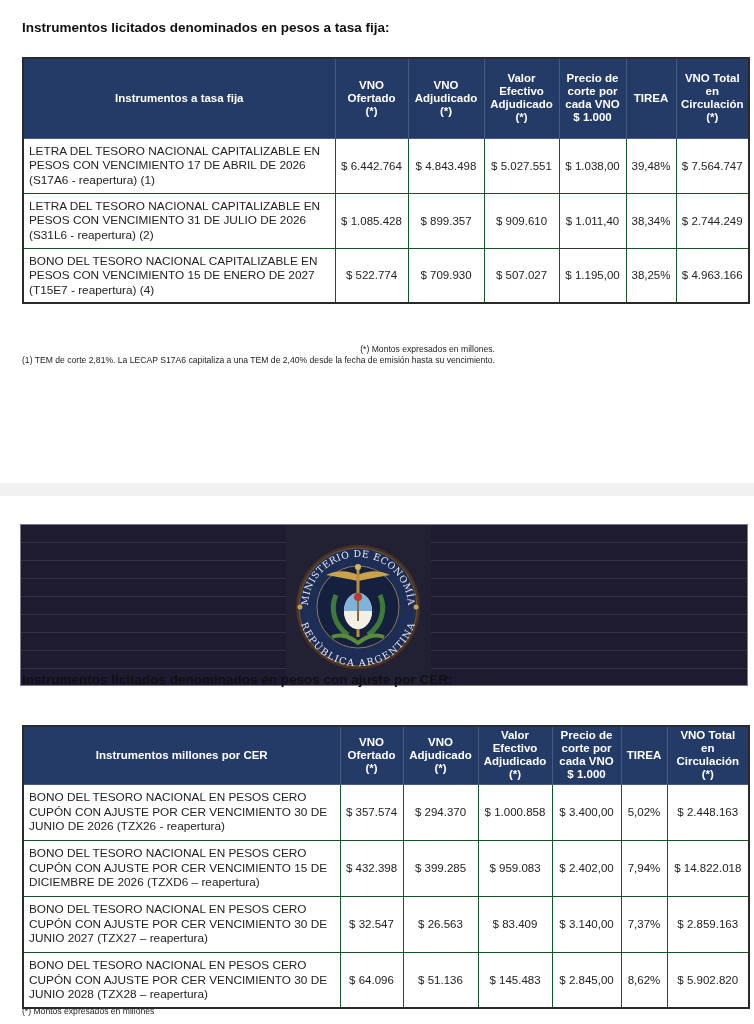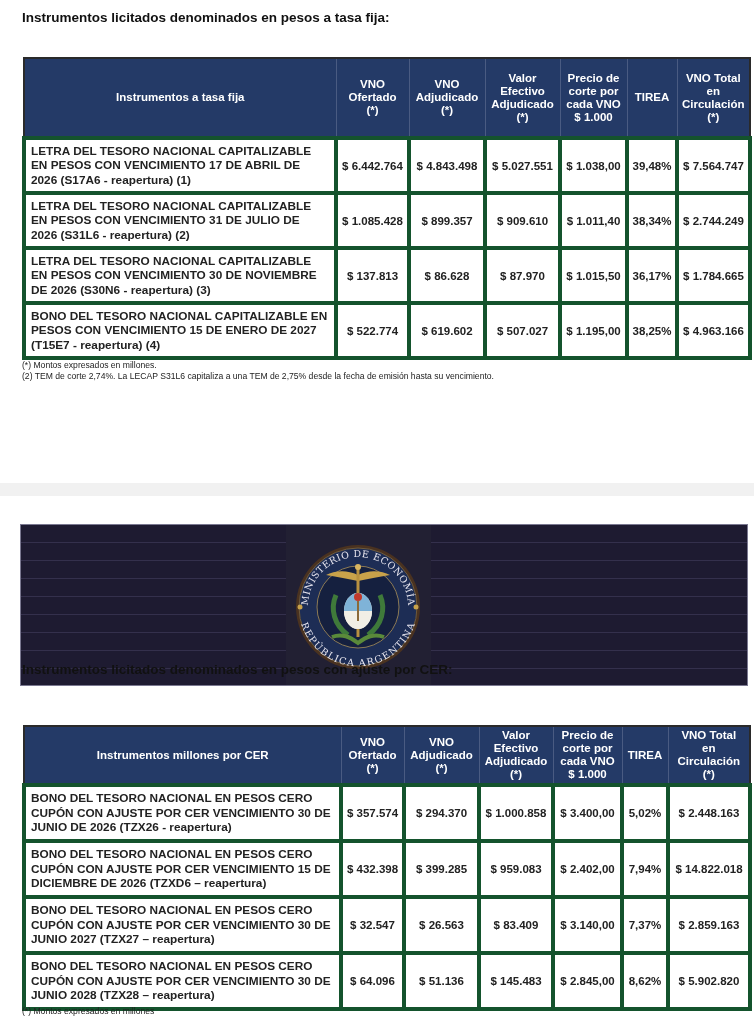--- a/index.html
+++ b/index.html
@@ -1,59 +1,58 @@
 <!DOCTYPE html>
 <html><head>
 <meta charset="utf-8">
 <style>
   * { box-sizing: border-box; margin: 0; padding: 0; }
   html, body { width: 754px; height: 1024px; background: #ffffff; overflow: hidden; }
   body { font-family: "Liberation Sans", sans-serif; color: #1a1a1a; position: relative; }
 
   .section-title {
     position: absolute; left: 22px;
-    font-weight: bold; font-size: 13.5px; color: #111;
+    font-weight: bold; font-size: 13.5px; color: #111; margin-top: 10px;
   }
   #title1 { top: 10px; }
   #title2 { top: 662px; }
 
   table.bonds {
     position: absolute; left: 22px; width: 726px;
     border-collapse: collapse; table-layout: fixed;
     font-size: 11.5px;
   }
   #table1 { top: 57px; }
   #table2 { top: 725px; }
 
   table.bonds th {
     background: #243a67; color: #ffffff; font-weight: bold;
     font-size: 11.5px; line-height: 13px; text-align: center;
     border: 1px solid #4a5b82; padding: 2px 2px;
   }
   table.bonds td {
-    border: 4px solid #14532d; color: #222;
+    border: 1px solid #14532d; color: #222;
     text-align: center; white-space: nowrap;
     padding: 2px 3px;
-    font-weight: bold;
   }
   table.bonds td.name {
     text-align: left; white-space: normal;
     font-size: 11.8px; line-height: 14.5px; padding: 3px 5px;
   }
   table.bonds { border: 2px solid #2a2a2a; }
 
   #table1 thead tr { height: 80px; }
   #table1 tbody tr { height: 55px; }
   #table2 thead tr { height: 58px; }
   #table2 tbody tr { height: 56px; }
 
   .notes {
     position: absolute; left: 22px; font-size: 8.6px; line-height: 11.2px; color: #222;
   }
-  #notes1 { top: 360px; }
+  #notes1 { top: 344px; text-align: right; }
   #notes2 { top: 1006px; }
 
   .separator {
     position: absolute; left: 0; top: 483px; width: 754px; height: 13px;
     background: #f1f1f1;
   }
 
   .banner {
     position: absolute; left: 20px; top: 524px; width: 728px; height: 162px;
     background: #1e1b31;
@@ -107,43 +106,34 @@
     <tr>
       <td class="name">LETRA DEL TESORO NACIONAL CAPITALIZABLE EN PESOS CON VENCIMIENTO 31 DE JULIO DE 2026 (S31L6 - reapertura) (2)</td>
       <td>$ 1.085.428</td>
       <td>$ 899.357</td>
       <td>$ 909.610</td>
       <td style="border-bottom:1.5px solid #333;">$ 1.011,40</td>
       <td>38,34%</td>
       <td>$ 2.744.249</td>
     </tr>
     <tr>
-      <td class="name">LETRA DEL TESORO NACIONAL CAPITALIZABLE EN PESOS CON VENCIMIENTO 30 DE NOVIEMBRE DE 2026 (S30N6 - reapertura) (3)</td>
-      <td>$ 137.813</td>
-      <td>$ 86.628</td>
-      <td>$ 87.970</td>
-      <td>$ 1.015,50</td>
-      <td>36,17%</td>
-      <td>$ 1.784.665</td>
-    </tr>
-    <tr>
       <td class="name">BONO DEL TESORO NACIONAL CAPITALIZABLE EN PESOS CON VENCIMIENTO 15 DE ENERO DE 2027 (T15E7 - reapertura) (4)</td>
       <td>$ 522.774</td>
-      <td>$ 619.602</td>
+      <td>$ 709.930</td>
       <td>$ 507.027</td>
       <td>$ 1.195,00</td>
       <td>38,25%</td>
       <td>$ 4.963.166</td>
     </tr>
   </tbody>
 </table>
 
 <div class="notes" id="notes1">
   <div>(*) Montos expresados en millones.</div>
-  <div>(2) TEM de corte 2,74%. La LECAP S31L6 capitaliza a una TEM de 2,75% desde la fecha de emisión hasta su vencimiento.</div>
+  <div>(1) TEM de corte 2,81%. La LECAP S17A6 capitaliza a una TEM de 2,40% desde la fecha de emisión hasta su vencimiento.</div>
 </div>
 
 <div class="separator"></div>
 
 <div class="banner">
   <div class="stripe" style="top:17px"></div>
   <div class="stripe" style="top:35px"></div>
   <div class="stripe" style="top:53px"></div>
   <div class="stripe" style="top:71px"></div>
   <div class="stripe" style="top:89px"></div>

